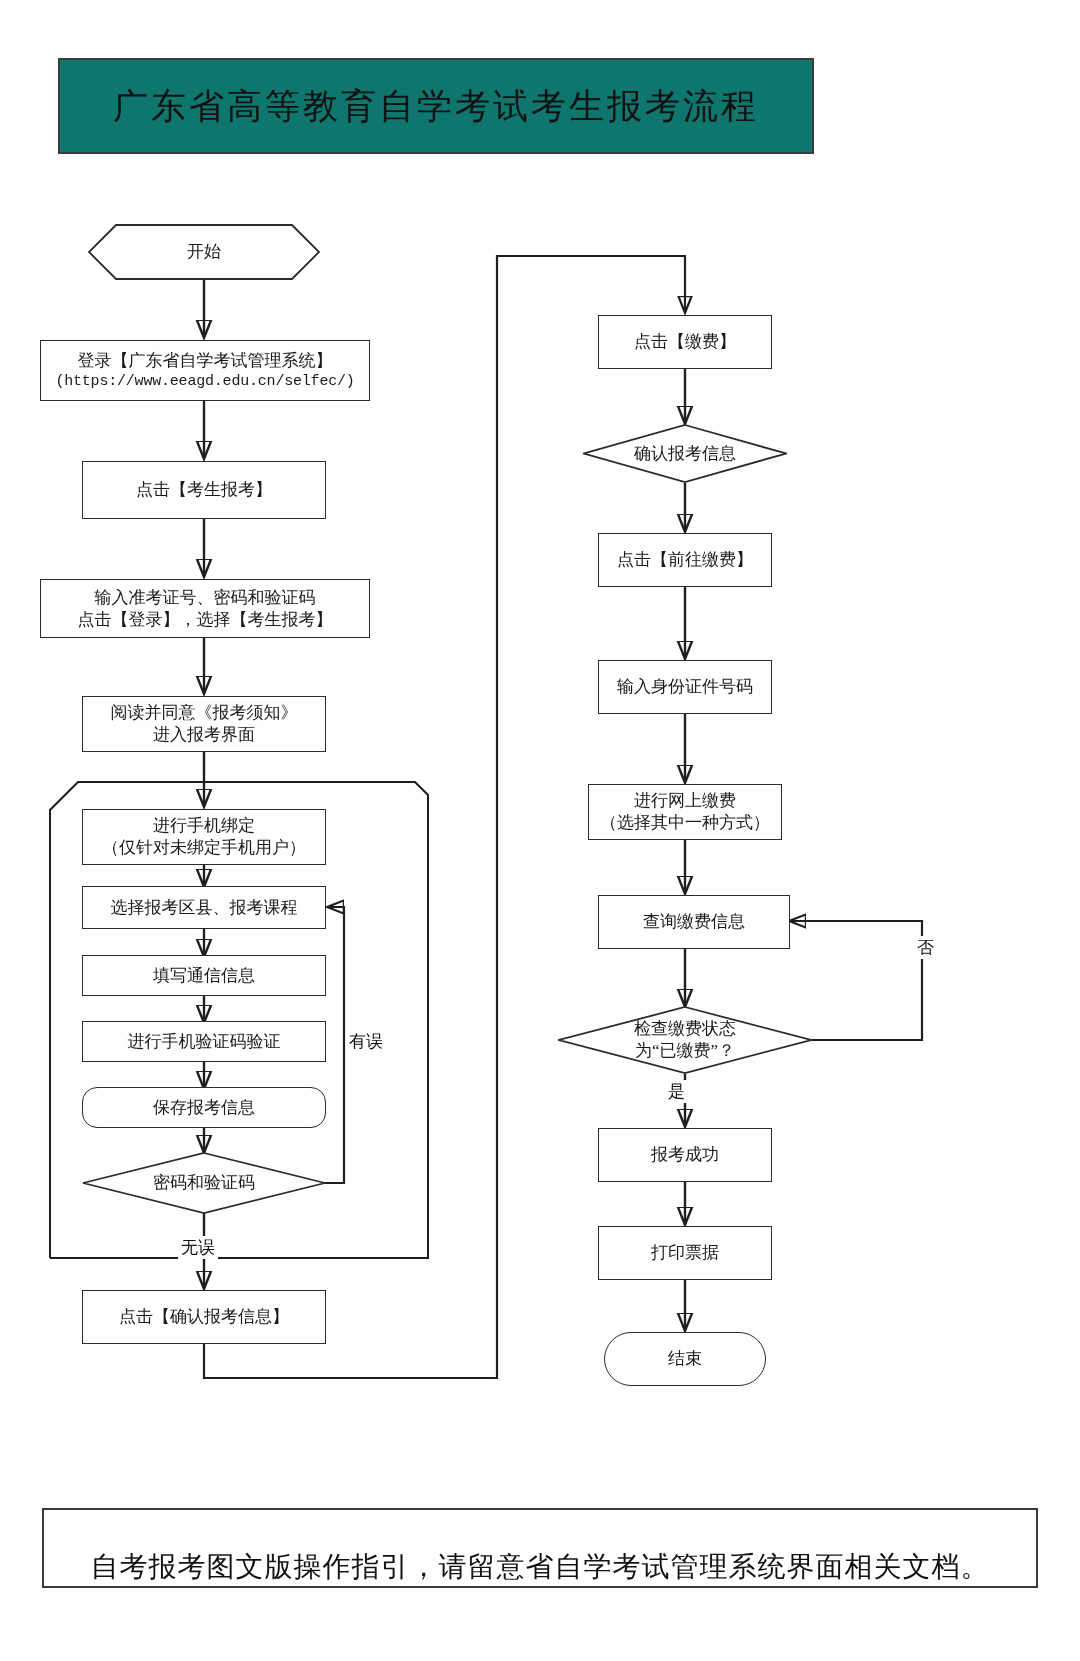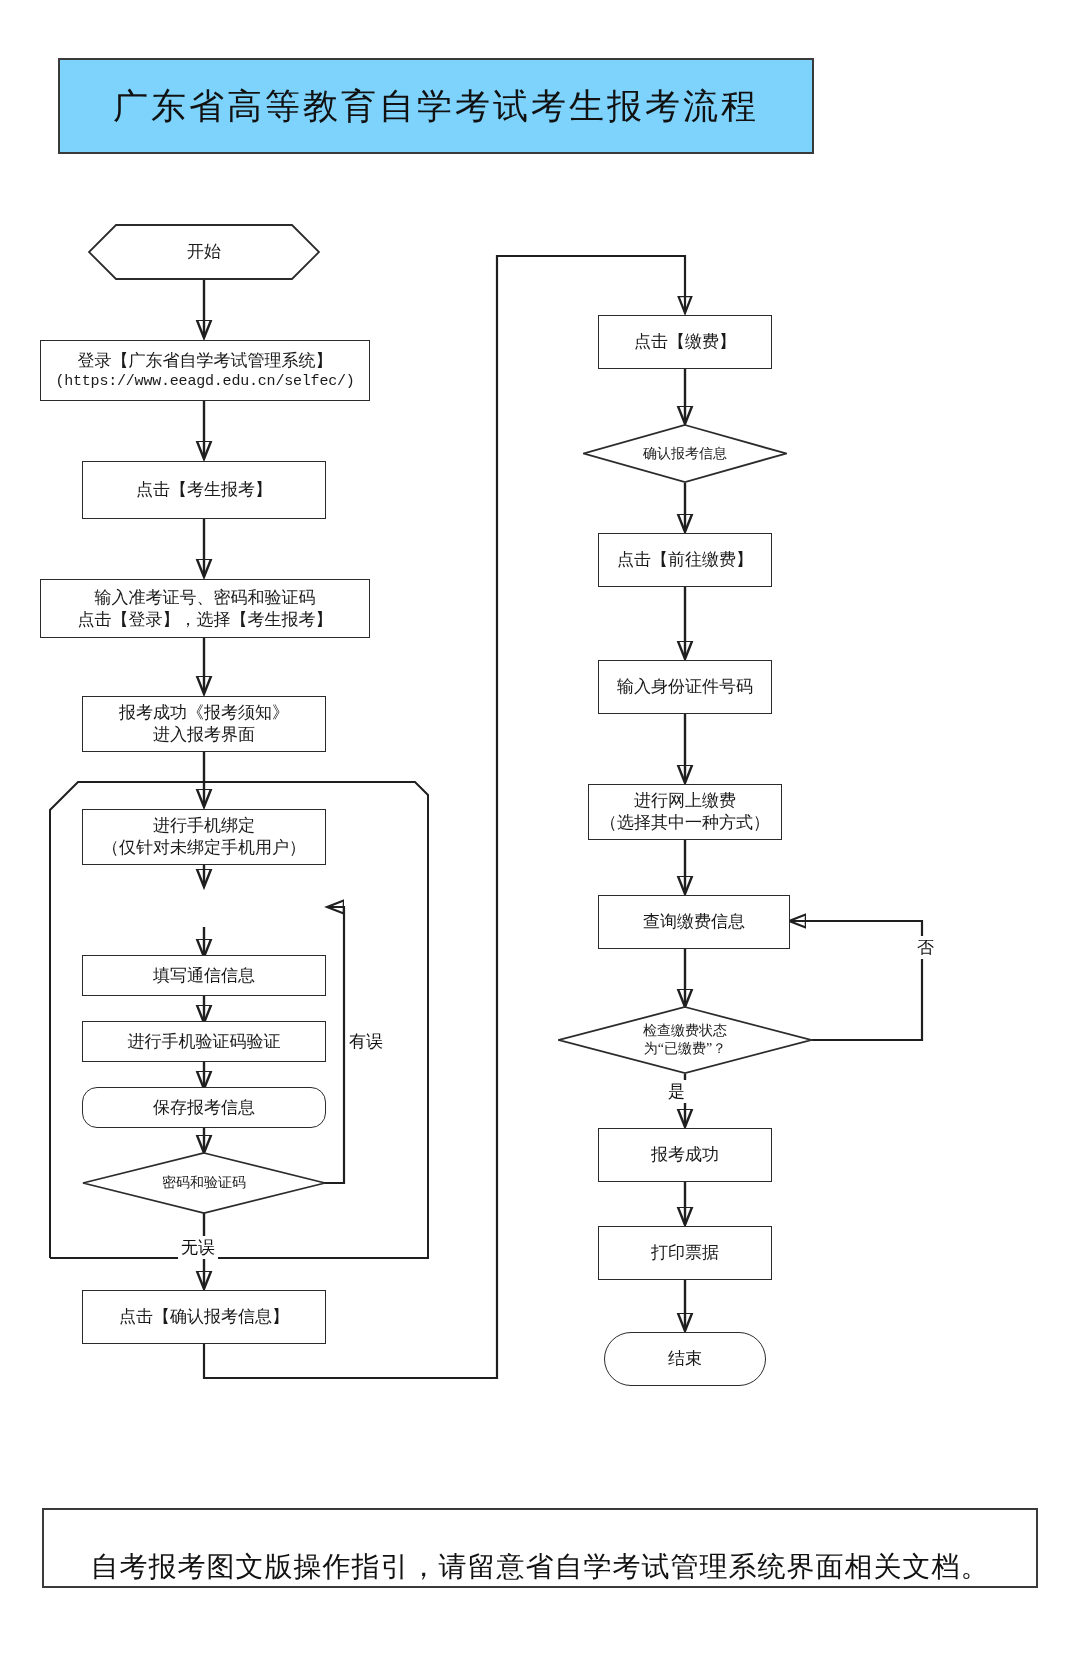--- a/index.html
+++ b/index.html
@@ -20,21 +20,21 @@
   }
 
   
   #title-box {
     position: absolute;
     left: 58px;
     top: 58px;
     width: 756px;
     height: 96px;
     border: 2px solid #3a3a3a;
-    background: #7dd3fc;
+    background: #0f766e;
     display: flex;
     align-items: center;
     justify-content: center;
     box-sizing: border-box;
   }
   #title-box .title-text {
     font-size: 35px;
     letter-spacing: 3px;
     font-weight: 500;
     color: #111;
@@ -98,21 +98,21 @@
   }
   .hexnode svg { position: absolute; left: 0; top: 0; }
   .hexnode .lbl { position: relative; z-index: 2; font-size: 17px; }
 
   
   .diamond {
     border: none;
     background: transparent;
   }
   .diamond svg { position: absolute; left: 0; top: 0; }
-  .diamond .lbl { position: relative; z-index: 2; font-size: 14px; }
+  .diamond .lbl { position: relative; z-index: 2; font-size: 17px; }
 
   
   .terminator {
     border: 1.6px solid #2b2b2b;
     border-radius: 34px;
     font-size: 17px;
   }
 
   
   .edge-label {
@@ -220,29 +220,32 @@
   <div class="node proc" style="left:82px; top:461px; width:244px; height:58px;">
     <span class="lbl">点击【考生报考】</span>
   </div>
 
   <div class="node proc" style="left:40px; top:579px; width:330px; height:59px;">
     <span class="lbl">输入准考证号、密码和验证码
 点击【登录】，选择【考生报考】</span>
   </div>
 
   <div class="node proc" style="left:82px; top:696px; width:244px; height:56px;">
-    <span class="lbl">报考成功《报考须知》
+    <span class="lbl">阅读并同意《报考须知》
 进入报考界面</span>
   </div>
 
   <div class="node proc" style="left:82px; top:809px; width:244px; height:56px;">
     <span class="lbl">进行手机绑定
 （仅针对未绑定手机用户）</span>
   </div>
 
+  <div class="node proc" style="left:82px; top:886px; width:244px; height:43px;">
+    <span class="lbl">选择报考区县、报考课程</span>
+  </div>
 
   <div class="node proc" style="left:82px; top:955px; width:244px; height:41px;">
     <span class="lbl">填写通信信息</span>
   </div>
 
   <div class="node proc" style="left:82px; top:1021px; width:244px; height:41px;">
     <span class="lbl">进行手机验证码验证</span>
   </div>
 
   <div class="node proc" style="left:82px; top:1087px; width:244px; height:41px;border-radius:15px;">

